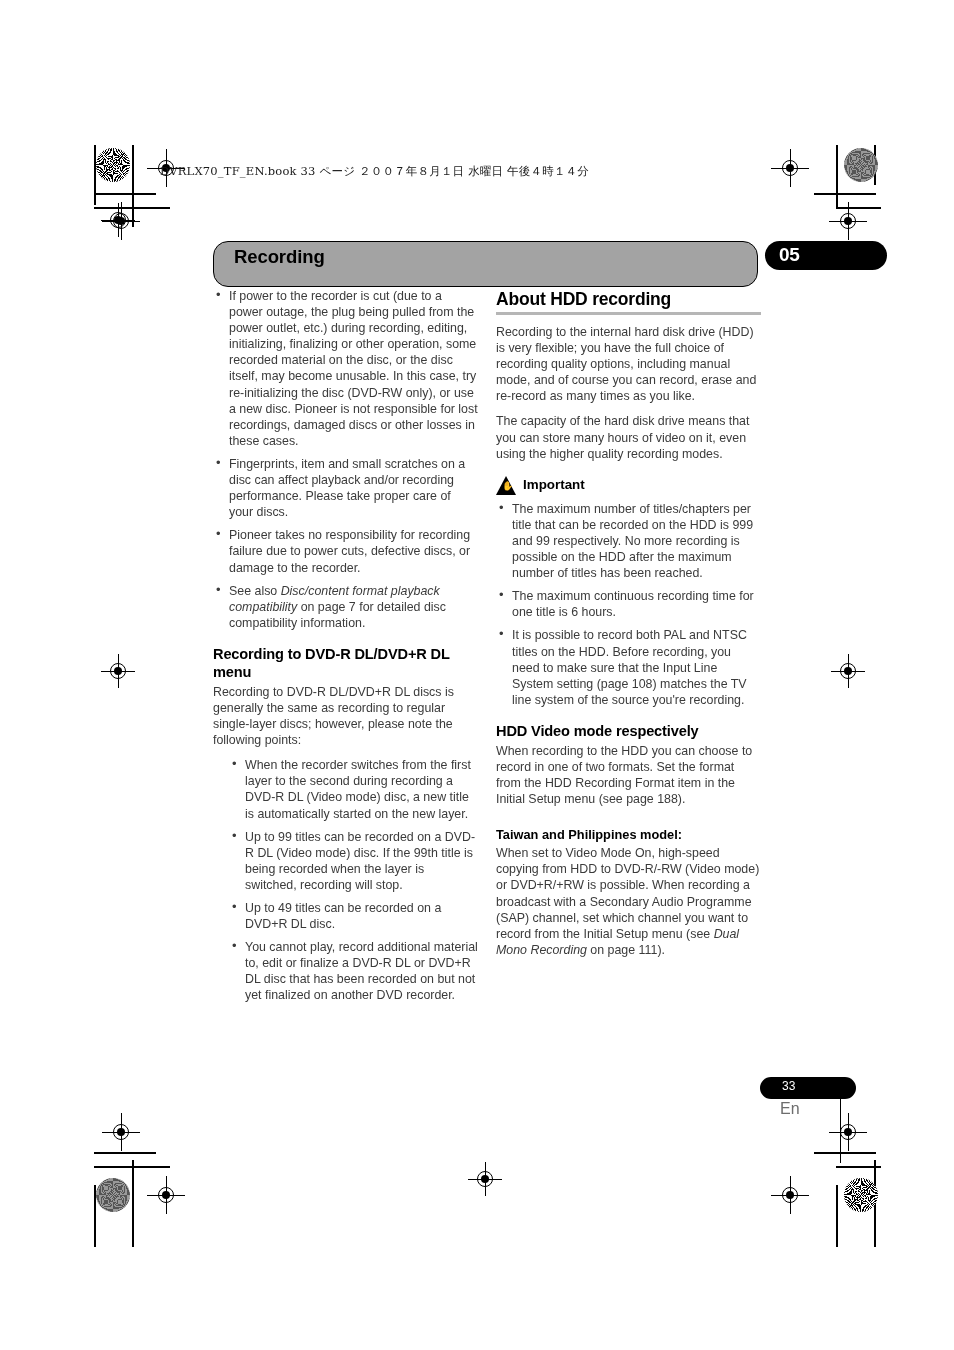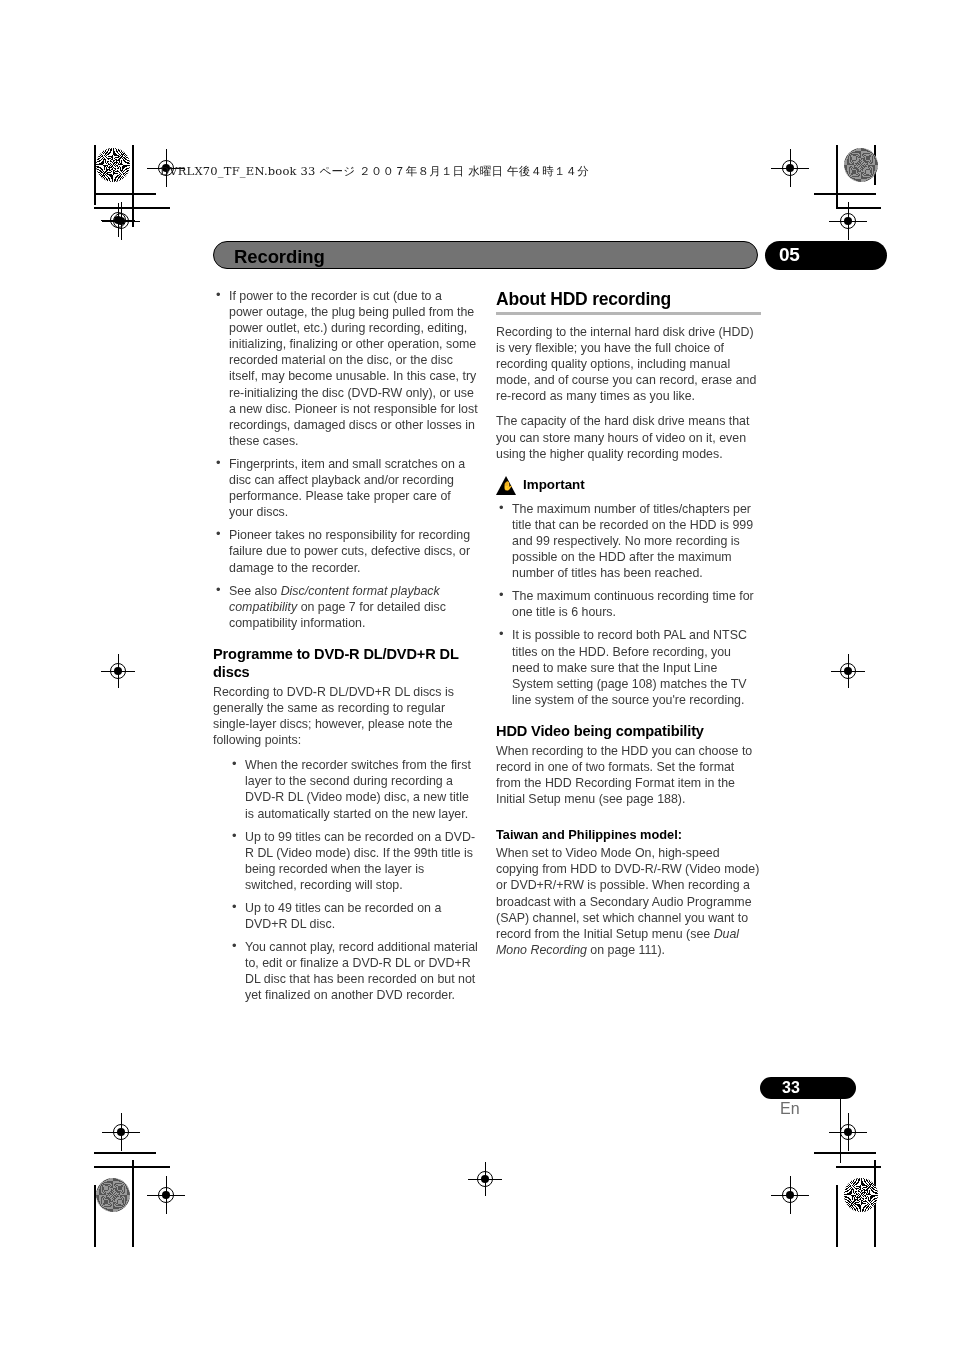--- a/index.html
+++ b/index.html
@@ -47,25 +47,25 @@
     font-family:"DejaVu Serif", serif;
     font-size:11.5px;
     letter-spacing:.2px;
     color:#1a1a1a;
     white-space:nowrap;
   }
 
   
   .chapter-bar{
     position:absolute;left:205px;top:241px;
-    width:545px;height:28px;
+    width:545px;height:46px;
     border:1.6px solid #000;
     border-radius:15px;
     box-sizing:border-box;
-    background:#737373;
+    background:#a3a3a3;
   }
   .chapter-title{
     position:absolute;left:20px;top:4px;
     font-size:18.5px;font-weight:bold;
     color:#000;letter-spacing:-.1px;
   }
   .chapter-num{
     position:absolute;left:757px;top:241px;
     width:122px;height:29px;
     background:#000;border-radius:15px;
@@ -150,21 +150,21 @@
     font-size:13.4px;font-weight:bold;color:#000;
   }
 
   
   .page-pill{
     position:absolute;left:752px;top:1077px;
     width:96px;height:22px;background:#000;border-radius:11px;
   }
   .page-pill span{
     position:absolute;left:22px;top:2px;
-    color:#fff;font-size:16px;font-weight:bold;
+    color:#fff;font-size:12px;font-weight:normal;
   }
   .page-lang{
     position:absolute;left:772px;top:1100px;
     font-size:16px;color:#6d6d6d;
   }
 </style>
 </head>
 <body>
 
 <div class="page">
@@ -285,21 +285,21 @@
 
   <div class="col left">
 
     <ul class="bullets">
       <li>If power to the recorder is cut (due to a power outage, the plug being pulled from the power outlet, etc.) during recording, editing, initializing, finalizing or other operation, some recorded material on the disc, or the disc itself, may become unusable. In this case, try re-initializing the disc (DVD-RW only), or use a new disc. Pioneer is not responsible for lost recordings, damaged discs or other losses in these cases.</li>
       <li>Fingerprints, item and small scratches on a disc can affect playback and/or recording performance. Please take proper care of your discs.</li>
       <li>Pioneer takes no responsibility for recording failure due to power cuts, defective discs, or damage to the recorder.</li>
       <li><span>See also </span><i>Disc/content format playback compatibility</i><span> on page 7 for detailed disc compatibility information.</span></li>
     </ul>
 
-    <h2 class="sec">Programme to DVD-R DL/DVD+R DL discs</h2>
+    <h2 class="sec">Recording to DVD-R DL/DVD+R DL menu</h2>
     <p>Recording to DVD-R DL/DVD+R DL discs is generally the same as recording to regular single-layer discs; however, please note the following points:</p>
 
     <ul class="bullets indent">
       <li>When the recorder switches from the first layer to the second during recording a DVD-R DL (Video mode) disc, a new title is automatically started on the new layer.</li>
       <li>Up to 99 titles can be recorded on a DVD-R DL (Video mode) disc. If the 99th title is being recorded when the layer is switched, recording will stop.</li>
       <li>Up to 49 titles can be recorded on a DVD+R DL disc.</li>
       <li>You cannot play, record additional material to, edit or finalize a DVD-R DL or DVD+R DL disc that has been recorded on but not yet finalized on another DVD recorder.</li>
     </ul>
   </div>
 
@@ -318,21 +318,21 @@
       </span>
       <span class="important-label">Important</span>
     </div>
 
     <ul class="bullets">
       <li>The maximum number of titles/chapters per title that can be recorded on the HDD is 999 and 99 respectively. No more recording is possible on the HDD after the maximum number of titles has been reached.</li>
       <li>The maximum continuous recording time for one title is 6 hours.</li>
       <li>It is possible to record both PAL and NTSC titles on the HDD. Before recording, you need to make sure that the Input Line System setting (page 108) matches the TV line system of the source you're recording.</li>
     </ul>
 
-    <h2 class="sec">HDD Video being compatibility</h2>
+    <h2 class="sec">HDD Video mode respectively</h2>
     <p>When recording to the HDD you can choose to record in one of two formats. Set the format from the HDD Recording Format item in the Initial Setup menu (see page 188).</p>
 
     <h3 class="sub gap">Taiwan and Philippines model:</h3>
     <p><span>When set to Video Mode On, high-speed copying from HDD to DVD-R/-RW (Video mode) or DVD+R/+RW is possible. When recording a broadcast with a Secondary Audio Programme (SAP) channel, set which channel you want to record from the Initial Setup menu (see </span><i>Dual Mono Recording</i><span> on page 111).</span></p>
   </div>
 
   <div class="page-pill">
     <span>33</span>
   </div>
   <div class="page-lang">En</div>

